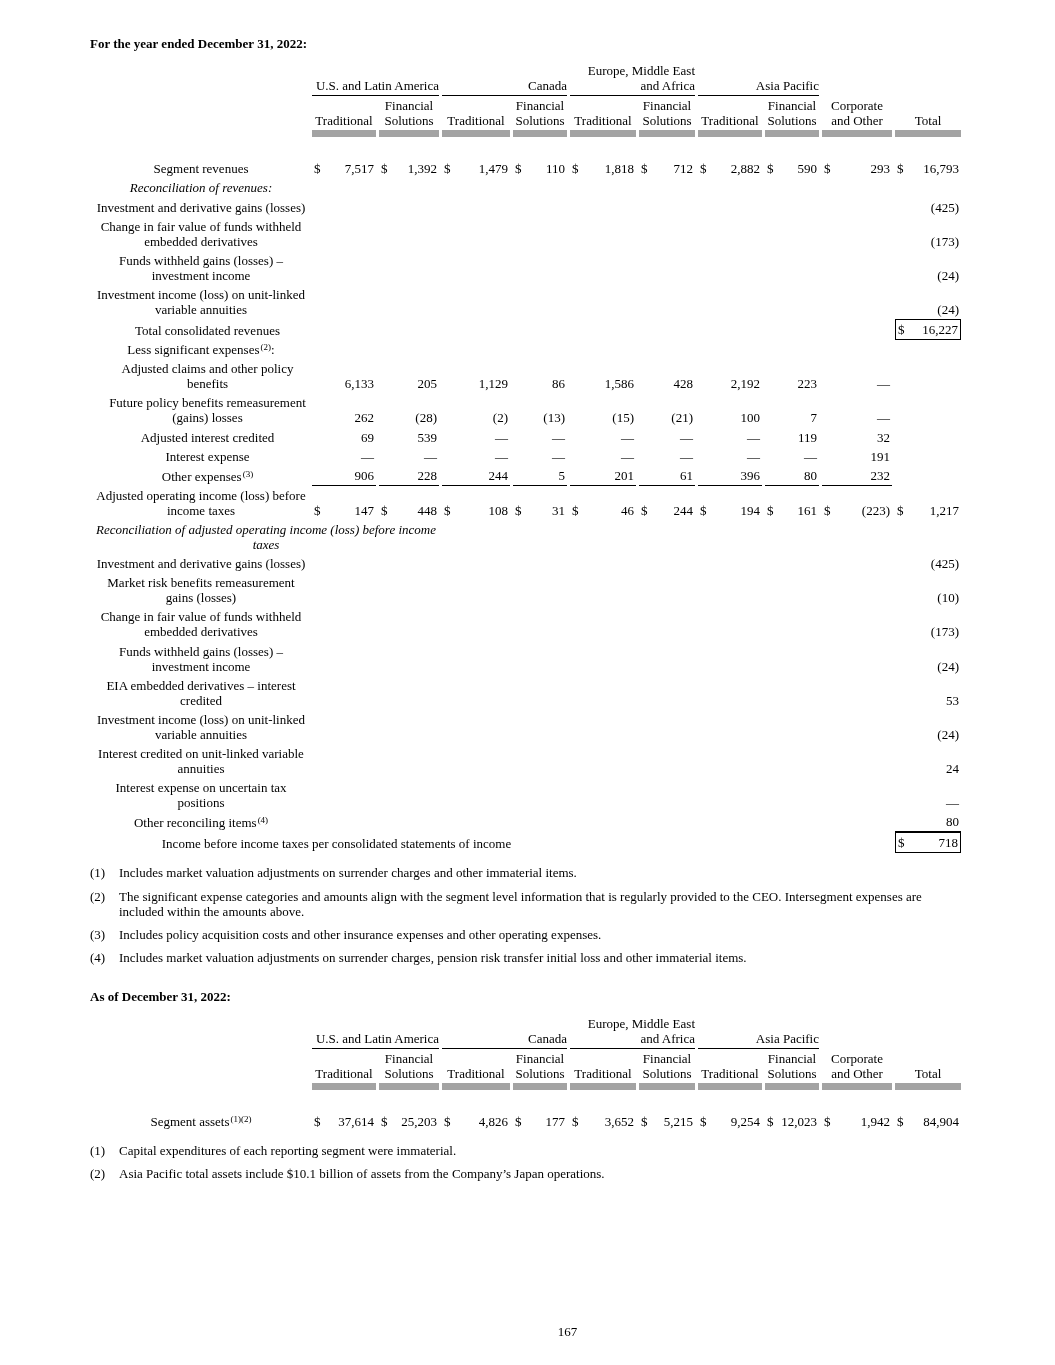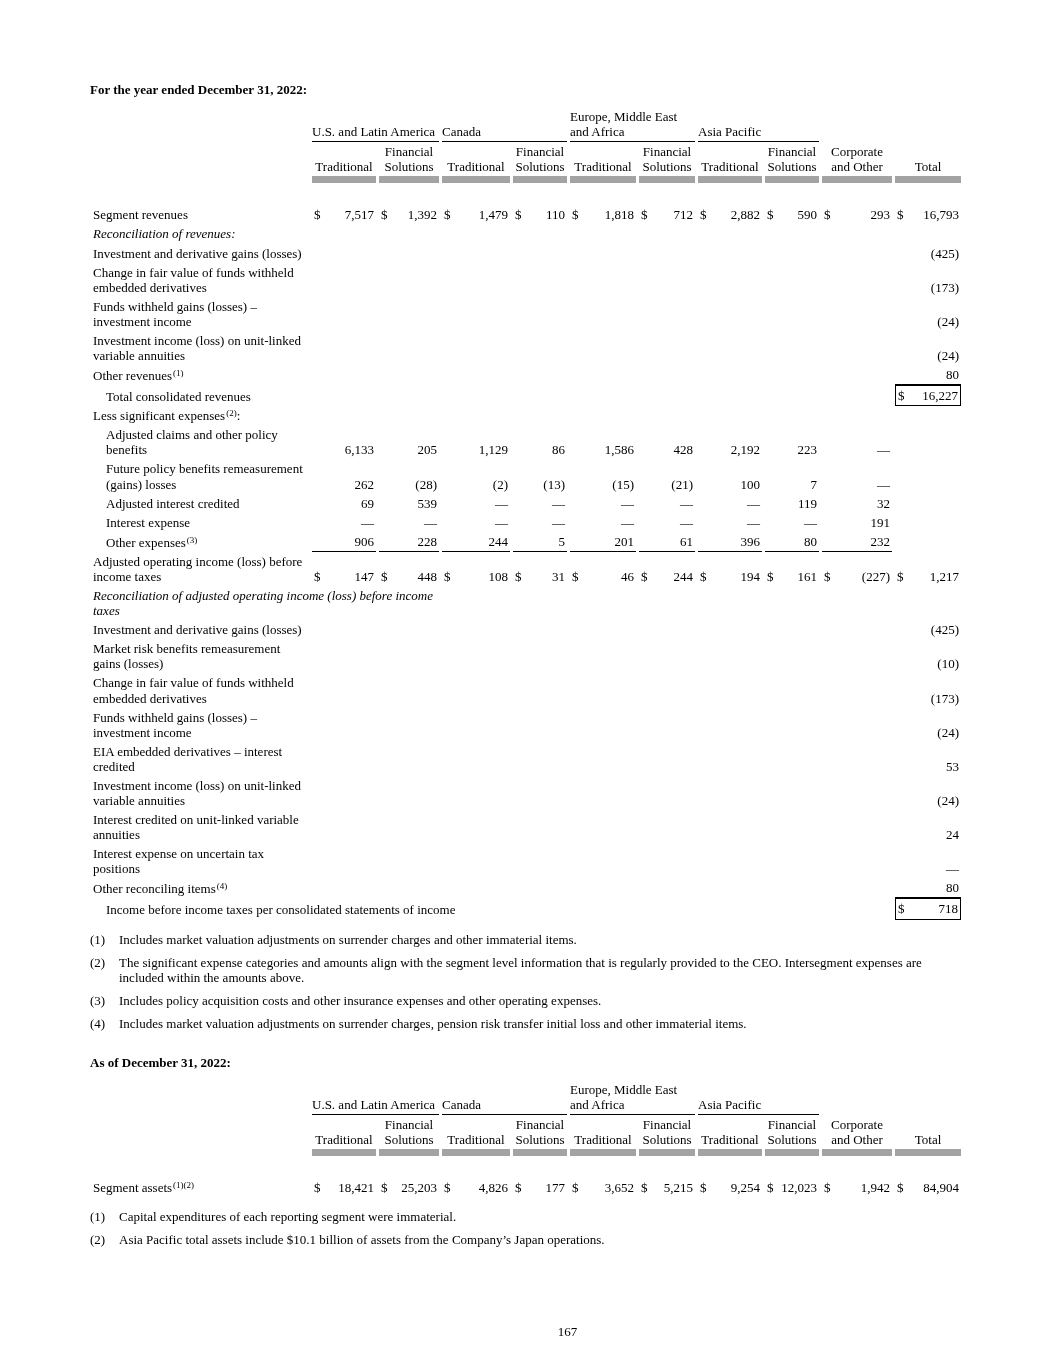--- a/index.html
+++ b/index.html
@@ -8,31 +8,31 @@
     width: 1055px;
     height: 1365px;
     background: #ffffff;
     color: #000000;
     font-family: "Liberation Serif", serif;
     font-size: 13px;
     line-height: 1.16;
     position: relative;
     overflow: hidden;
   }
-  .content { padding: 82px 87px 0 90px; font-family: Liberation Serif, serif; }
+  .content { padding: 36px 87px 0 90px; font-family: Liberation Serif, serif; }
   .sec-title { font-weight: bold; margin: 0 0 10px 0; }
   .sec-title.second { margin-top: 24px; }
 
   table.fin { border-collapse: separate; border-spacing: 3px 0; table-layout: fixed; margin-bottom: 12px; }
   table.fin td { vertical-align: bottom; padding: 2px 0; }
-  td.grp { text-align: left; padding: 0 2px 1px 2px; vertical-align: bottom; }
+  td.grp { text-align: right; padding: 0 2px 1px 2px; vertical-align: bottom; }
   td.grp.grp-line { border-bottom: 1px solid #000; }
   td.sub { text-align: center; border-bottom: 7px solid #a3a3a3; padding: 1px 1px 2px 1px; vertical-align: bottom; }
   td.spacer { height: 22px; padding: 0; }
-  td.lbl { text-align: left; padding-right: 4px; }
+  td.lbl { text-align: center; padding-right: 4px; }
   td.lbl.it { font-style: italic; }
   td.lbl.ind { padding-left: 13px; }
   td.num .flex { display: flex; justify-content: space-between; align-items: baseline; padding: 0 2px; }
   td.num.rule { border-bottom: 1px solid #000; }
   td.num.box { border: 1px solid #000; }
   sup { font-size: 9px; line-height: 0; vertical-align: 4px; margin-left: 1px; }
 
   .footnotes { margin-top: 6px; }
   .fnote { display: flex; margin-bottom: 8px; }
   .fnote .fn-num { width: 29px; flex: 0 0 29px; }
@@ -227,38 +227,20 @@
             <td class="num"></td>
             <td class="num"></td>
             <td class="num">
               <div class="flex">
                 <span class="cur"></span>
                 <span class="val">(24)</span>
               </div>
             </td>
           </tr>
           <tr>
-            <td class="lbl" colspan="1">Other revenues<sup>(1)</sup></td>
-            <td class="num"></td>
-            <td class="num"></td>
-            <td class="num"></td>
-            <td class="num"></td>
-            <td class="num"></td>
-            <td class="num"></td>
-            <td class="num"></td>
-            <td class="num"></td>
-            <td class="num"></td>
-            <td class="num rule">
-              <div class="flex">
-                <span class="cur"></span>
-                <span class="val">80</span>
-              </div>
-            </td>
-          </tr>
-          <tr>
             <td class="lbl ind" colspan="1">Total consolidated revenues</td>
             <td class="num"></td>
             <td class="num"></td>
             <td class="num"></td>
             <td class="num"></td>
             <td class="num"></td>
             <td class="num"></td>
             <td class="num"></td>
             <td class="num"></td>
             <td class="num"></td>
@@ -618,21 +600,21 @@
             </td>
             <td class="num">
               <div class="flex">
                 <span class="cur">$</span>
                 <span class="val">161</span>
               </div>
             </td>
             <td class="num">
               <div class="flex">
                 <span class="cur">$</span>
-                <span class="val">(227)</span>
+                <span class="val">(223)</span>
               </div>
             </td>
             <td class="num">
               <div class="flex">
                 <span class="cur">$</span>
                 <span class="val">1,217</span>
               </div>
             </td>
           </tr>
           <tr>
@@ -884,21 +866,21 @@
             <td class="sub">Total</td>
           </tr>
           <tr>
             <td class="spacer" colspan="11"></td>
           </tr>
           <tr>
             <td class="lbl" colspan="1">Segment assets<sup>(1)(2)</sup></td>
             <td class="num">
               <div class="flex">
                 <span class="cur">$</span>
-                <span class="val">18,421</span>
+                <span class="val">37,614</span>
               </div>
             </td>
             <td class="num">
               <div class="flex">
                 <span class="cur">$</span>
                 <span class="val">25,203</span>
               </div>
             </td>
             <td class="num">
               <div class="flex">

